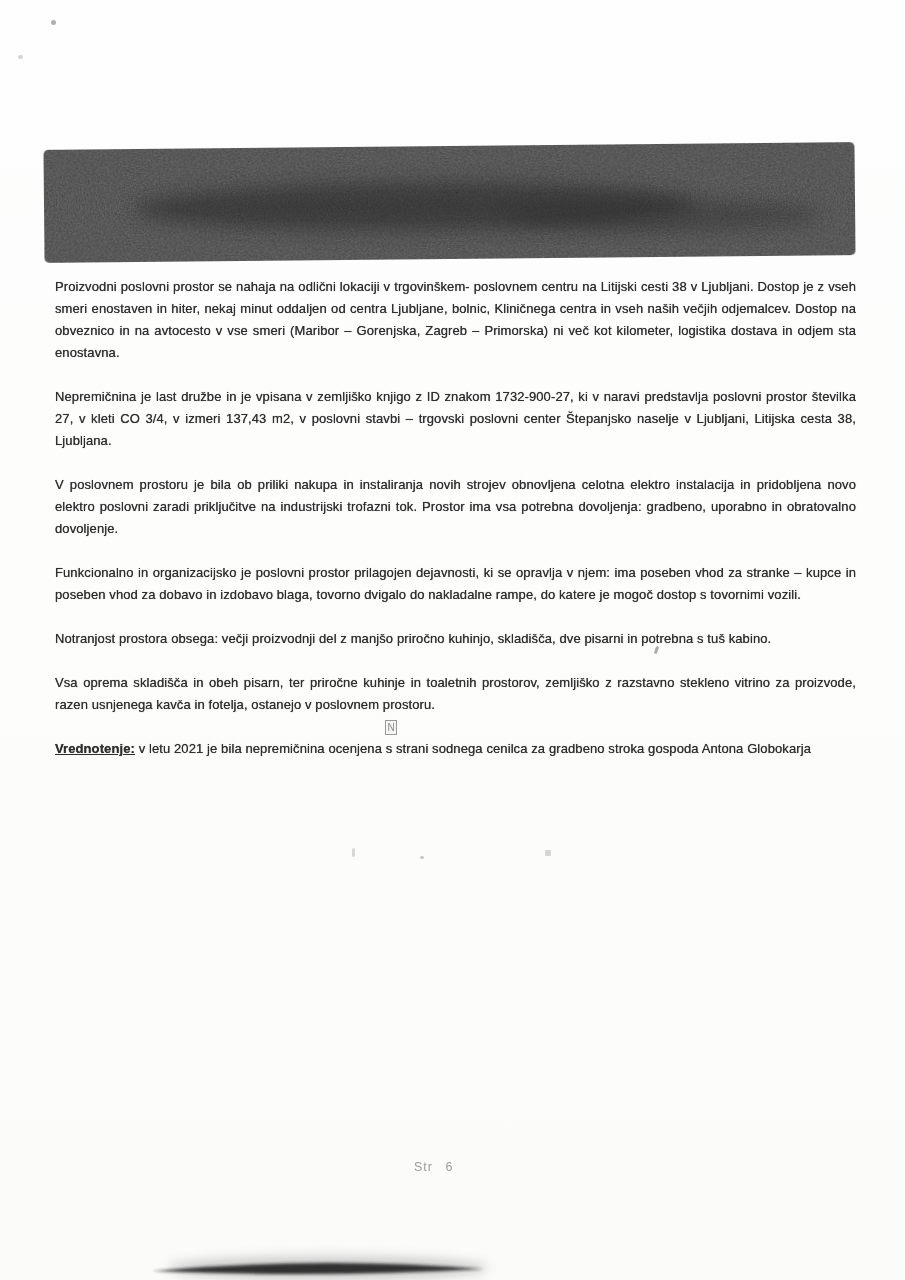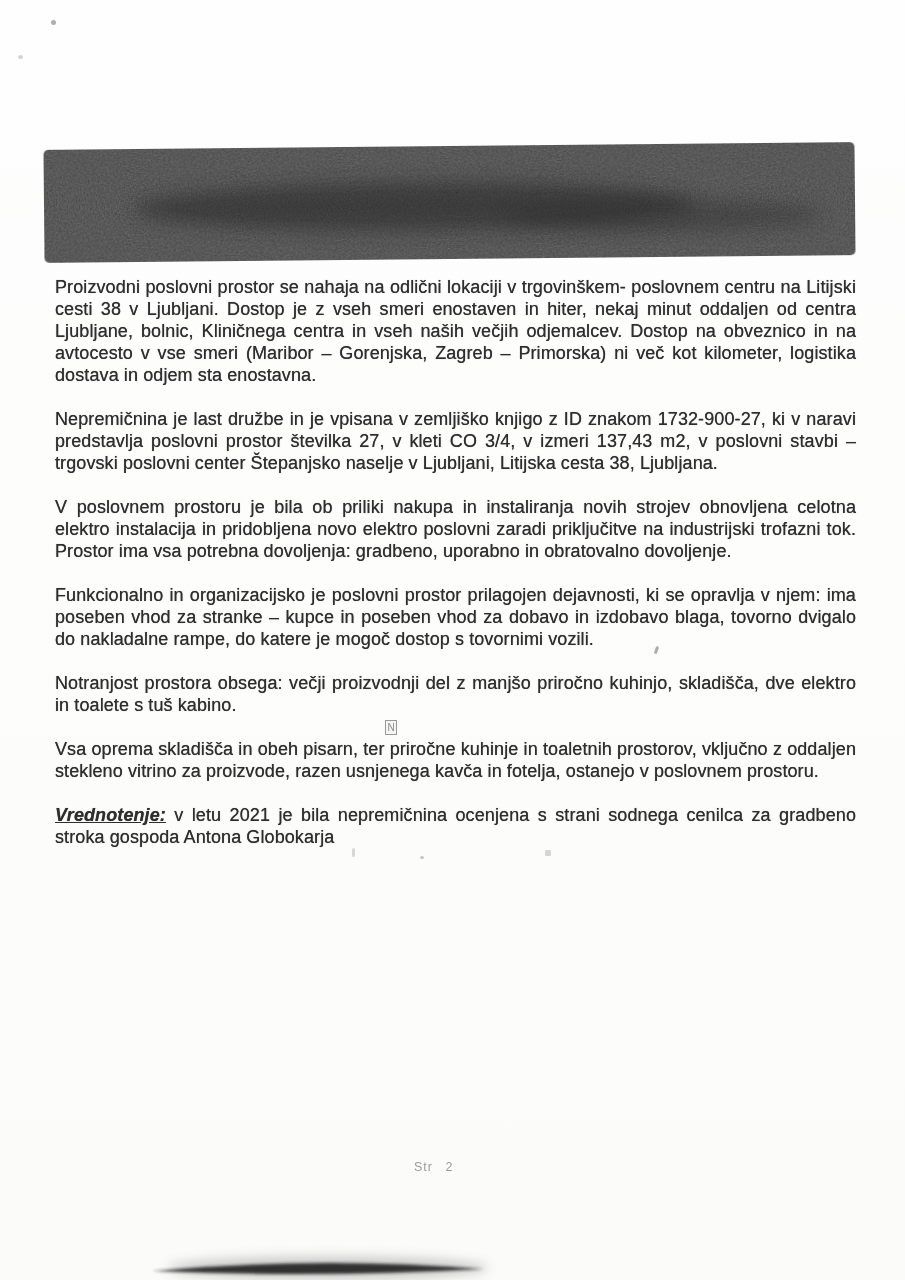--- a/index.html
+++ b/index.html
@@ -34,29 +34,28 @@
   .redacted {
     position:absolute; left:44px; top:146px; width:811px; height:113px;
     transform:rotate(-0.55deg);
     filter:blur(0.5px);
   }
   .redacted svg { display:block; }
 
   
   .content {
     position:absolute; left:55px; top:276px; width:801px;
-    font-size:18px; line-height:22px;
+    font-size:13px; line-height:22px;
     color:#2e2e2e;
     text-align:justify;
     text-shadow:0 0 0.7px rgba(45,45,45,0.85);
     letter-spacing:0.1px;
   }
   .content p { margin-bottom:22px; }
   .val-label {
-    font-style:italic;
     text-decoration:underline;
     font-weight:bold;
   }
 
   
   .sup-artifact {
     position:absolute; left:385px; top:720px;
     width:12px; height:15px;
     border:1px solid rgba(130,130,130,0.8);
     color:rgba(120,120,120,0.85);
@@ -105,28 +104,28 @@
       <ellipse cx="370" cy="60" rx="280" ry="24" fill="#262626" opacity="0.55" filter="url(#softblob)"></ellipse>
       <ellipse cx="620" cy="72" rx="160" ry="16" fill="#2c2c2c" opacity="0.4" filter="url(#softblob)"></ellipse>
     </svg>
   </div>
 
   <div class="content">
     <p>Proizvodni poslovni prostor se nahaja na odlični lokaciji v trgovinškem- poslovnem centru na Litijski cesti 38 v Ljubljani. Dostop je z vseh smeri enostaven in hiter, nekaj minut oddaljen od centra Ljubljane, bolnic, Kliničnega centra in vseh naših večjih odjemalcev. Dostop na obveznico in na avtocesto v vse smeri (Maribor – Gorenjska, Zagreb – Primorska) ni več kot kilometer, logistika dostava in odjem sta enostavna.</p>
     <p>Nepremičnina je last družbe in je vpisana v zemljiško knjigo z ID znakom 1732-900-27, ki v naravi predstavlja poslovni prostor številka 27, v kleti CO 3/4, v izmeri 137,43 m2, v poslovni stavbi – trgovski poslovni center Štepanjsko naselje v Ljubljani, Litijska cesta 38, Ljubljana.</p>
     <p>V poslovnem prostoru je bila ob priliki nakupa in instaliranja novih strojev obnovljena celotna elektro instalacija in pridobljena novo elektro poslovni zaradi priključitve na industrijski trofazni tok. Prostor ima vsa potrebna dovoljenja: gradbeno, uporabno in obratovalno dovoljenje.</p>
     <p>Funkcionalno in organizacijsko je poslovni prostor prilagojen dejavnosti, ki se opravlja v njem: ima poseben vhod za stranke – kupce in poseben vhod za dobavo in izdobavo blaga, tovorno dvigalo do nakladalne rampe, do katere je mogoč dostop s tovornimi vozili.</p>
-    <p>Notranjost prostora obsega: večji proizvodnji del z manjšo priročno kuhinjo, skladišča, dve elektro in toalete s tuš kabino.</p>
-    <p>Vsa oprema skladišča in obeh pisarn, ter priročne kuhinje in toaletnih prostorov, vključno z oddaljen stekleno vitrino za proizvode, razen usnjenega kavča in fotelja, ostanejo v poslovnem prostoru.</p>
+    <p>Notranjost prostora obsega: večji proizvodnji del z manjšo priročno kuhinjo, skladišča, dve pisarni in potrebna s tuš kabino.</p>
+    <p>Vsa oprema skladišča in obeh pisarn, ter priročne kuhinje in toaletnih prostorov, zemljiško z razstavno stekleno vitrino za proizvode, razen usnjenega kavča in fotelja, ostanejo v poslovnem prostoru.</p>
     <p><span class="val-label">Vrednotenje:</span><span> v letu 2021 je bila nepremičnina ocenjena s strani sodnega cenilca za gradbeno stroka gospoda Antona Globokarja</span></p>
   </div>
 
   <div class="sup-artifact">N</div>
 
-  <div class="pagenum">Str 2</div>
+  <div class="pagenum">Str 6</div>
 
   <div class="smudge">
     <svg width="360" height="48" xmlns="http://www.w3.org/2000/svg">
       <defs>
         <filter id="smHaze" x="-30%" y="-60%" width="160%" height="220%">
           <feGaussianBlur stdDeviation="6"></feGaussianBlur>
         </filter>
         <filter id="smCore" x="-10%" y="-60%" width="120%" height="220%">
           <feGaussianBlur stdDeviation="1.6"></feGaussianBlur>
         </filter>

